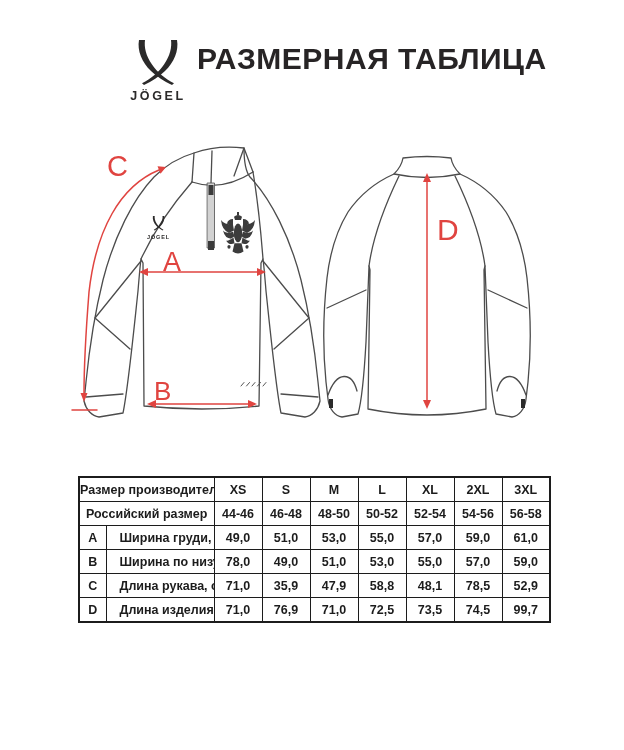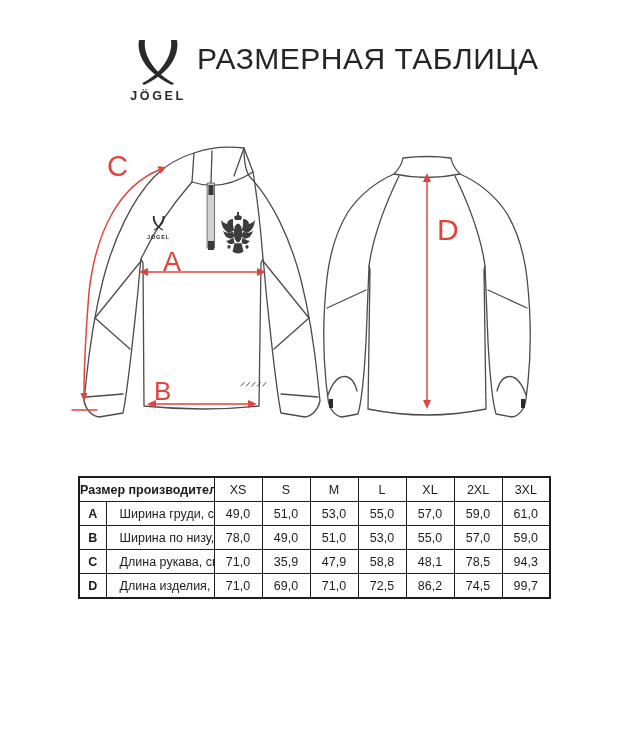--- a/index.html
+++ b/index.html
@@ -3,31 +3,31 @@
 <meta charset="utf-8">
 <style>
   html,body{margin:0;padding:0;}
   body{
     width:624px;height:750px;position:relative;background:#ffffff;
     font-family:"Liberation Sans",sans-serif;color:#272425;overflow:hidden;
   }
   .brand-logo{position:absolute;left:118px;top:34px;width:80px;height:74px;}
   .page-title{
     position:absolute;left:197px;top:42px;width:400px;
-    font-size:30px;font-weight:400;letter-spacing:.5px;color:#272425;white-space:nowrap;
+    font-size:30px;font-weight:700;letter-spacing:.5px;color:#272425;white-space:nowrap;
   }
   .diagram{position:absolute;left:0;top:120px;width:624px;height:360px;}
   .size-table{
     position:absolute;left:78px;top:476px;width:473px;
     border-collapse:collapse;table-layout:fixed;
     font-size:12.5px;color:#1c1c1c;border:2px solid #1c1c1c;
   }
   .size-table td{
     border:1px solid #1c1c1c;height:23px;text-align:center;
-    padding:0;overflow:hidden;white-space:nowrap;
+    padding:0;overflow:hidden;white-space:nowrap;font-weight:bold;
   }
   .size-table td.b{font-weight:700;}
   .size-table td.lbl{text-align:left;padding-left:13px;}
   svg text{font-family:"Liberation Sans",sans-serif;}
   .measure-label{fill:#e04440;font-weight:400;}
 </style>
 </head>
 <body>
 
 <svg class="brand-logo" viewBox="0 0 80 74">
@@ -175,20 +175,30 @@
     <td colspan="2" class="b">Размер производителя</td>
     <td>XS</td>
     <td>S</td>
     <td>M</td>
     <td>L</td>
     <td>XL</td>
     <td>2XL</td>
     <td>3XL</td>
   </tr>
   <tr>
+    <td colspan="2" class="b">Российский размер</td>
+    <td>44-46</td>
+    <td>46-48</td>
+    <td>48-50</td>
+    <td>50-52</td>
+    <td>52-54</td>
+    <td>54-56</td>
+    <td>56-58</td>
+  </tr>
+  <tr>
     <td class="b">A</td>
     <td class="lbl">Ширина груди, см</td>
     <td>49,0</td>
     <td>51,0</td>
     <td>53,0</td>
     <td>55,0</td>
     <td>57,0</td>
     <td>59,0</td>
     <td>61,0</td>
   </tr>
@@ -205,27 +215,27 @@
   </tr>
   <tr>
     <td class="b">C</td>
     <td class="lbl">Длина рукава, см</td>
     <td>71,0</td>
     <td>35,9</td>
     <td>47,9</td>
     <td>58,8</td>
     <td>48,1</td>
     <td>78,5</td>
-    <td>94,3</td>
+    <td>52,9</td>
   </tr>
   <tr>
     <td class="b">D</td>
     <td class="lbl">Длина изделия, см</td>
     <td>71,0</td>
-    <td>69,0</td>
+    <td>76,9</td>
     <td>71,0</td>
     <td>72,5</td>
-    <td>86,2</td>
+    <td>73,5</td>
     <td>74,5</td>
     <td>99,7</td>
   </tr>
 </tbody>
   </table>
 
 </body></html>

